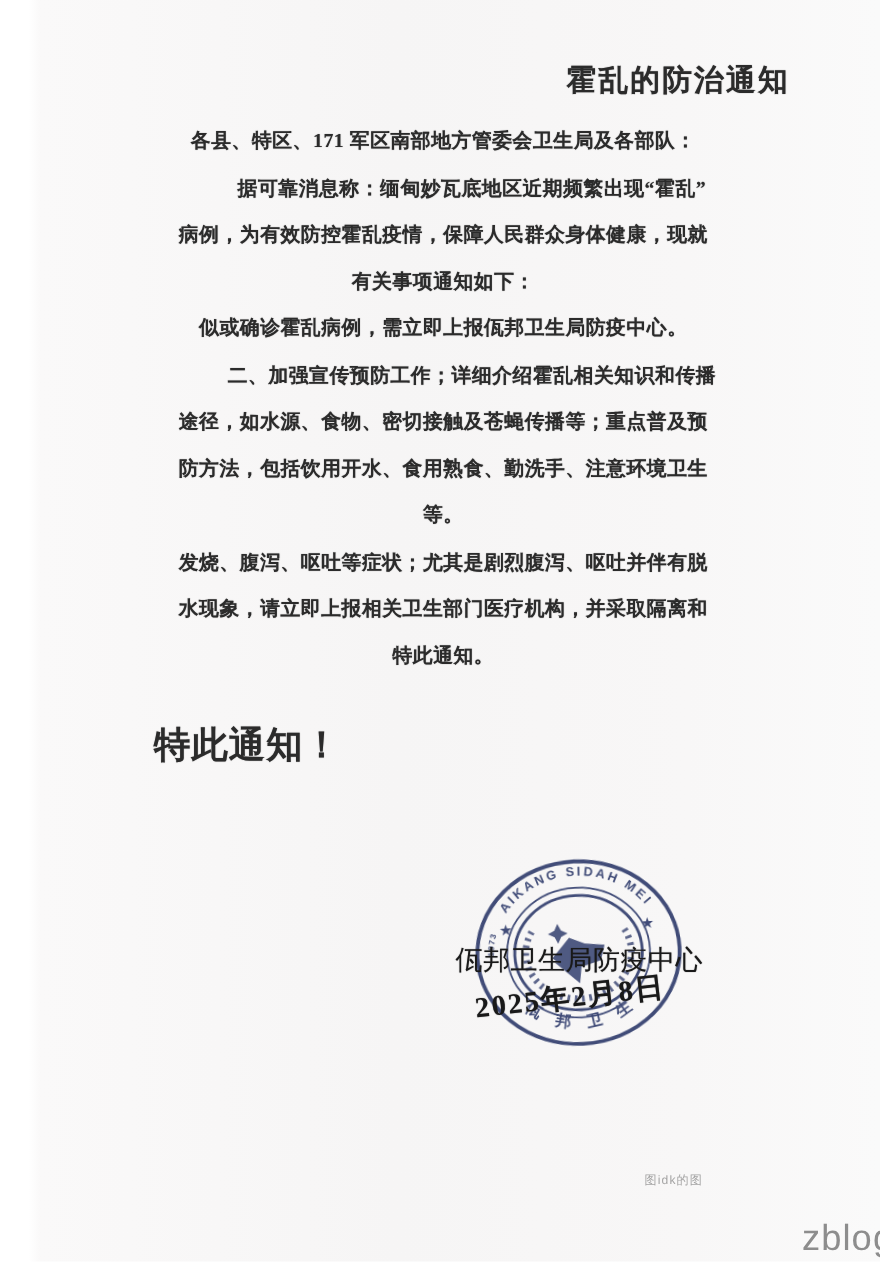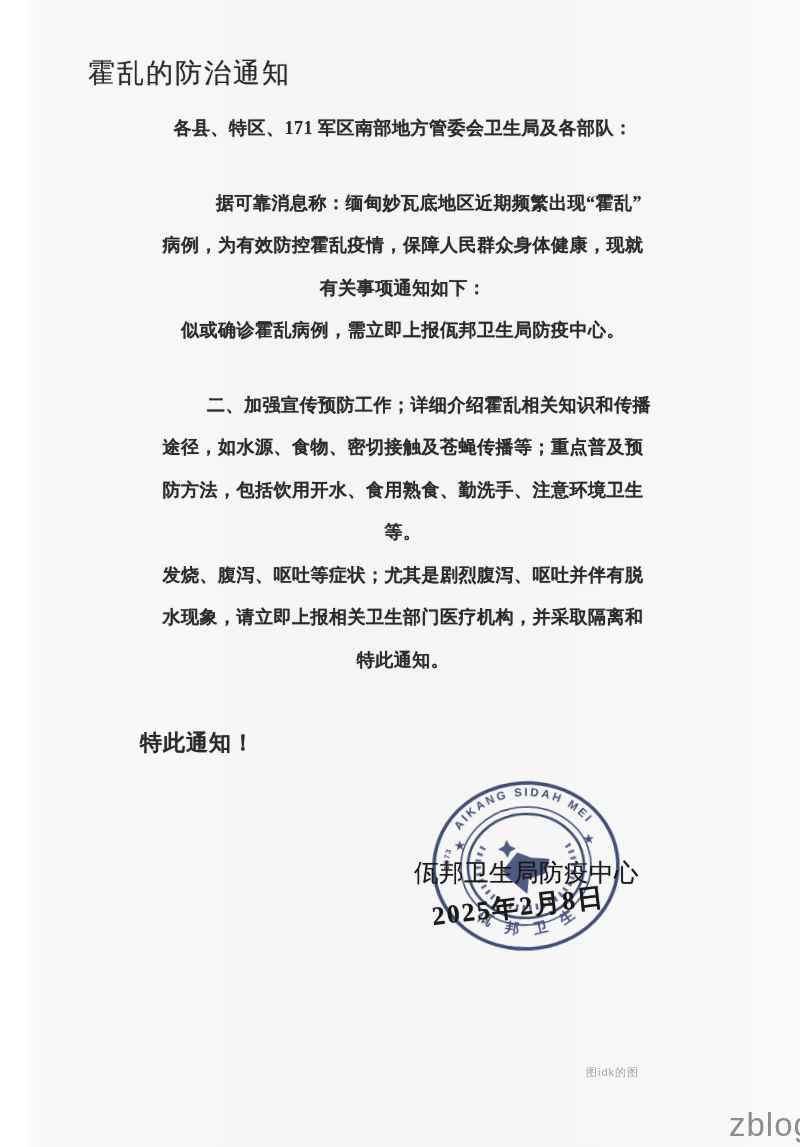--- a/index.html
+++ b/index.html
@@ -8,36 +8,36 @@
     width:800px;height:1147px;
     overflow:hidden;
     background:linear-gradient(90deg,#ffffff 0px,#ffffff 26px,#faf9f9 36px,#f6f5f5 45%,#f8f7f7 78%,#fafafa 100%);
     font-family:"Liberation Serif","DejaVu Serif",serif;
     color:#2b2b2b;
   }
   .doc{
     position:absolute;left:88px;top:52px;width:630px;
   }
   .title{
-    text-align:left;
-    font-size:27px;font-weight:normal;letter-spacing:2px;
+    text-align:right;
+    font-size:27px;font-weight:bold;letter-spacing:2px;
     height:43px;line-height:43px;margin-bottom:12px;
     text-shadow:0 0 1px rgba(40,40,40,.6);
     white-space:nowrap;
   }
   .line{
     font-size:18px;font-weight:bold;line-height:42.5px;
     letter-spacing:.5px;white-space:nowrap;
     text-shadow:0 0 1px rgba(43,43,43,.55);
     text-align:center;
   }
-  .indent{padding-left:52px;margin-top:32px;}
+  .indent{padding-left:52px;}
   .closing{
     margin-top:40px;padding-left:52px;
-    font-size:22px;font-weight:bold;line-height:43px;
+    font-size:33px;font-weight:bold;line-height:43px;
     letter-spacing:1px;text-shadow:0 0 1px rgba(43,43,43,.55);
     white-space:nowrap;
   }
   .stamp{
     position:absolute;left:428px;top:778px;width:196px;height:178px;
     transform:rotate(-3deg);
     opacity:.93;filter:blur(.3px);
   }
   .stamp-name{
     position:absolute;left:414px;top:856px;

